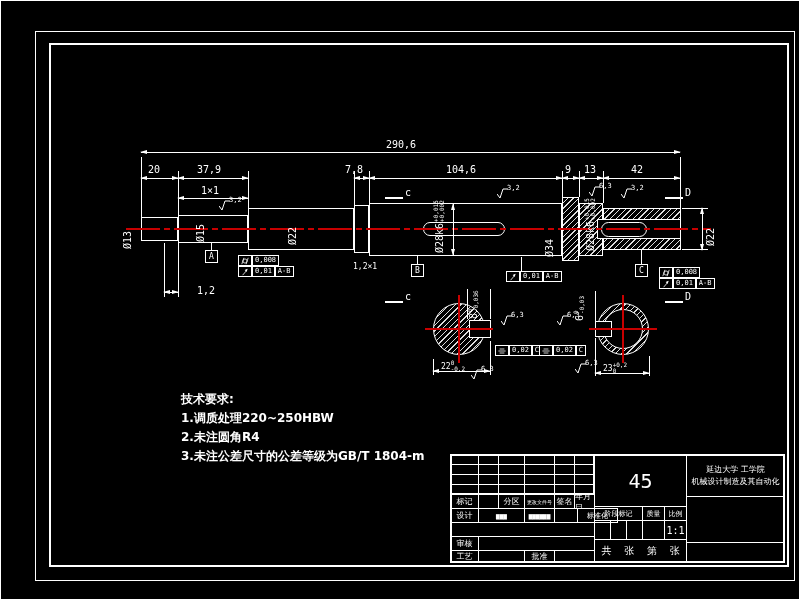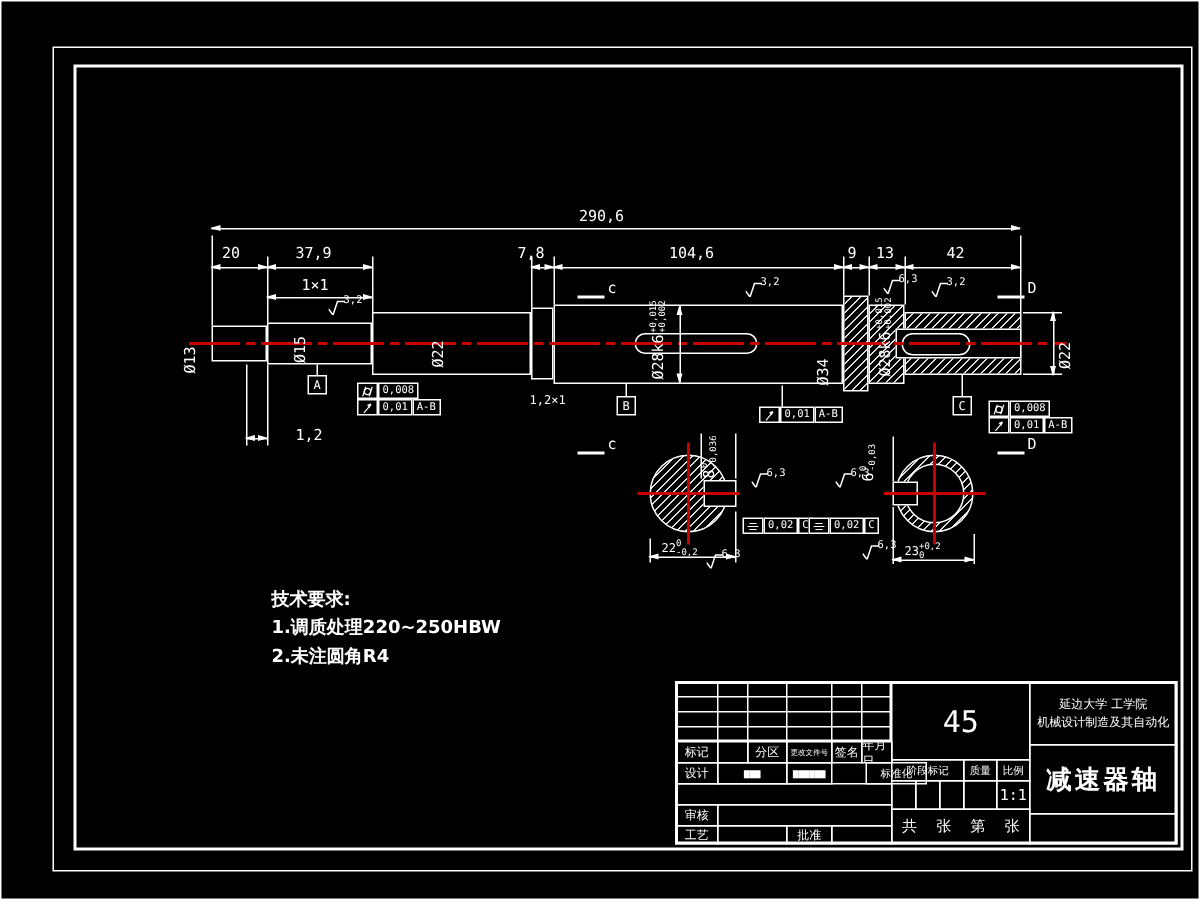--- a/index.html
+++ b/index.html
@@ -321,20 +321,21 @@
     <svg width="12" height="10" viewBox="0 0 12 10">
         <path d="M0 6 L3 10 L6 1 L11 1" fill="none" stroke="#fff" stroke-width="1"></path>
       </svg>
     <span class="rv">6,3</span>
     </div>
 
   <div class="abs cn" style="left:180px;top:389px;">
     <div class="techline">技术要求:</div>
     <div class="techline">1.调质处理220~250HBW</div>
     <div class="techline">2.未注圆角R4</div>
+    <div class="techline">3.未注公差尺寸的公差等级为GB/T 1804-m</div>
   </div>
 
   <div class="tb" style="left:449px;top:453px;width:335px;height:109px;"></div>
 
   <div class="cell" style="left:449px;top:453px;width:144px;height:40px;"></div>
   <div class="ln" style="left:449px;top:463px;width:144px;height:1px;"></div>
   <div class="ln" style="left:449px;top:473px;width:144px;height:1px;"></div>
   <div class="ln" style="left:449px;top:483px;width:144px;height:1px;"></div>
   <div class="ln" style="left:477px;top:453px;width:1px;height:40px;"></div>
   <div class="ln" style="left:497px;top:453px;width:1px;height:40px;"></div>
@@ -377,16 +378,15 @@
     <span>共</span>
     <span>张</span>
     <span>第</span>
     <span>张</span>
   </div>
 
   <div class="cell cn" style="left:685px;top:453px;width:99px;height:43px;flex-direction:column;font-size:8px;line-height:12px;">
     <span>延边大学 工学院</span>
     <span>机械设计制造及其自动化</span>
   </div>
-  <div class="cell cn" style="left:685px;top:495px;width:99px;height:47px;font-size:17px;font-weight:bold;letter-spacing:2px;">减速器轴</div>
   <div class="cell" style="left:685px;top:541px;width:99px;height:21px;"></div>
 
 </div>
 
 </body></html>

